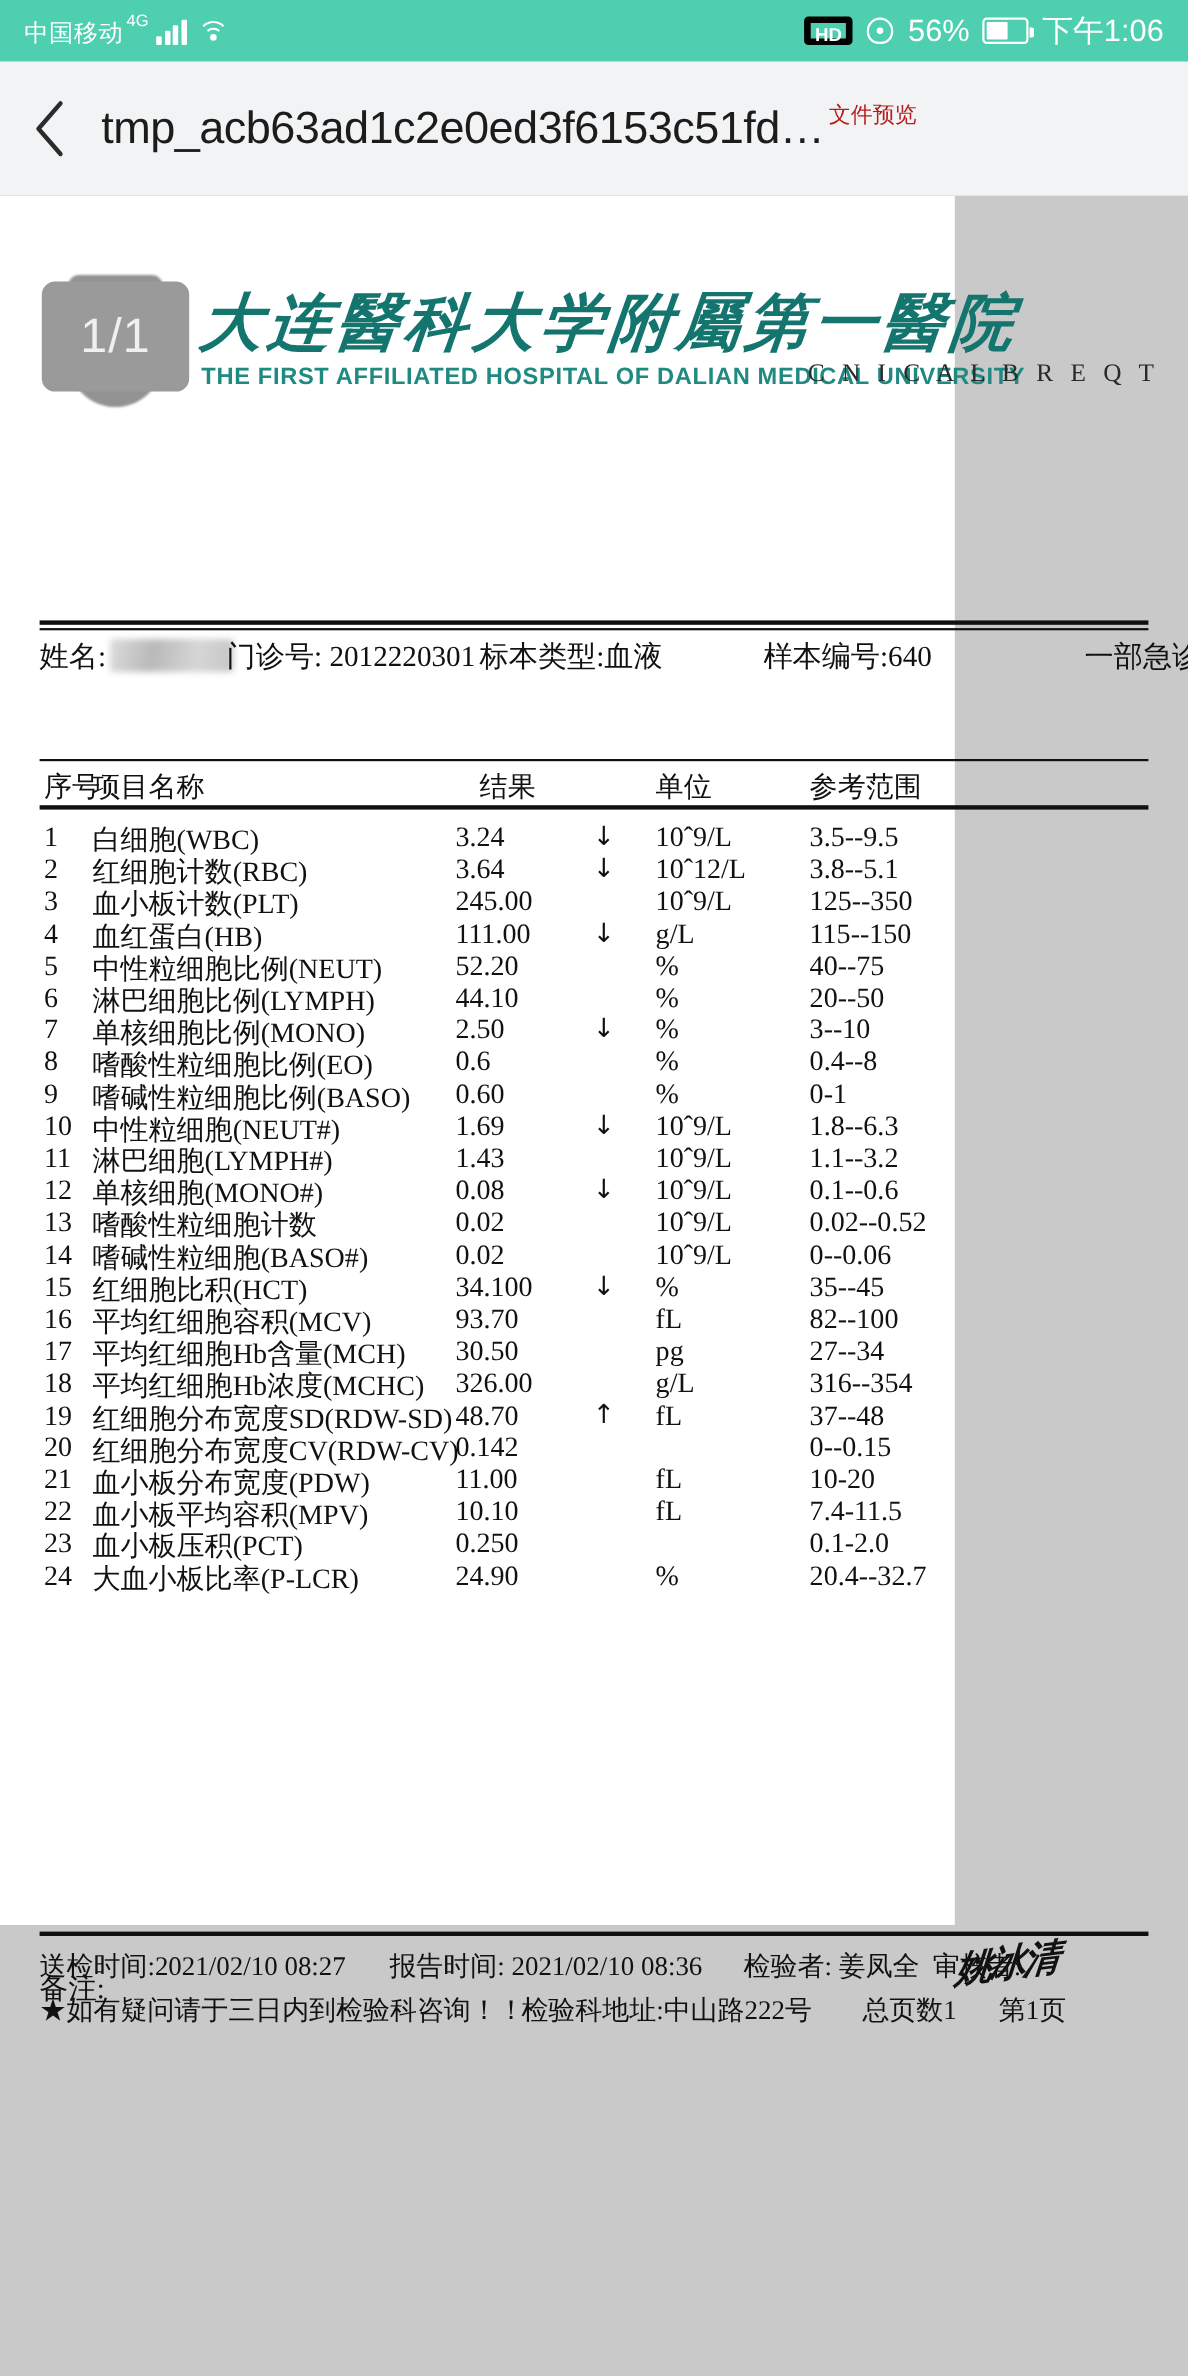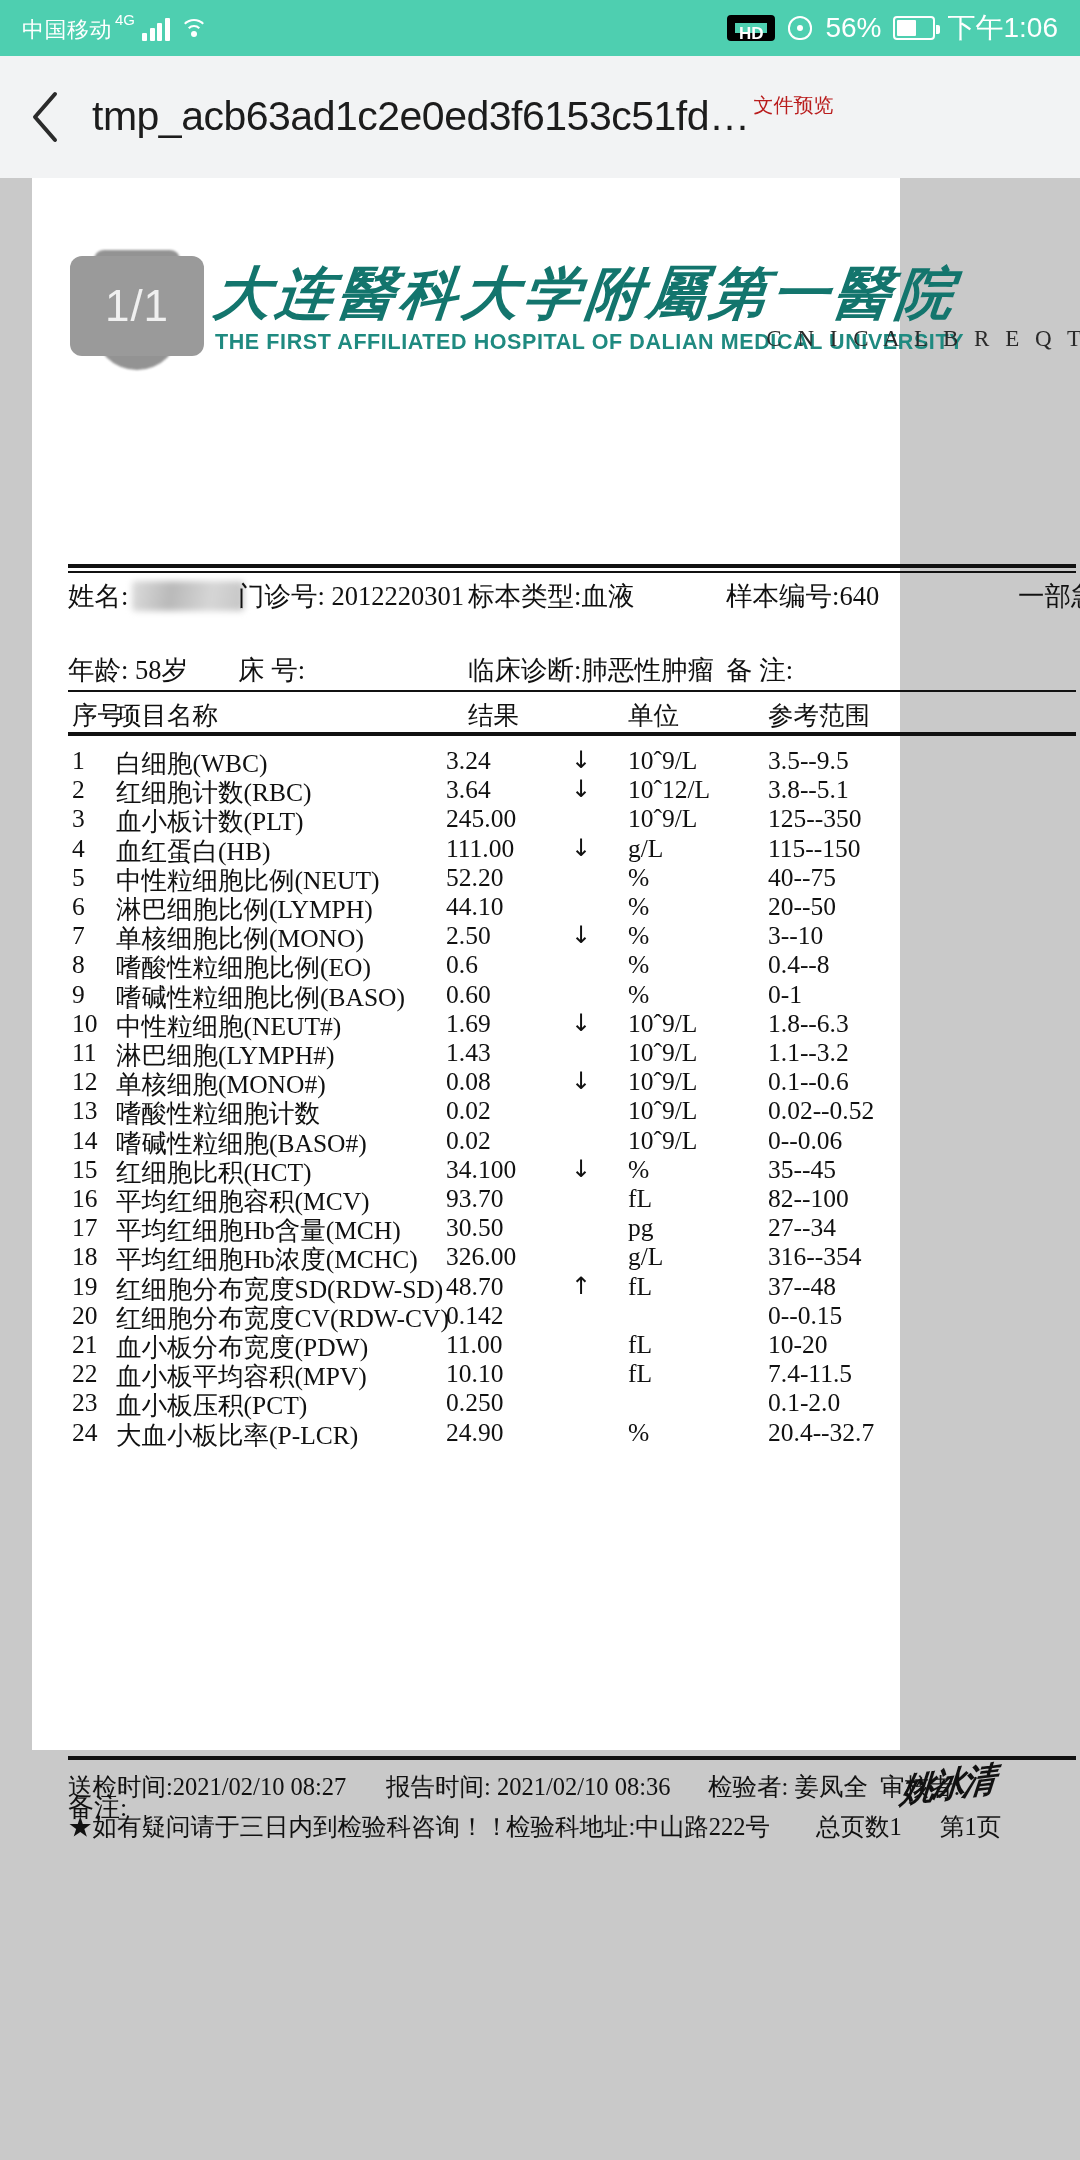--- a/index.html
+++ b/index.html
@@ -31,21 +31,21 @@
   .wifi b{ position:absolute; left:50%; transform:translateX(-50%);
            border:2.5px solid #fff; border-bottom-color:transparent;
            border-left-color:transparent; border-right-color:transparent;
            border-radius:50%; }
   .wifi b:nth-child(1){ width:28px; height:28px; top:2px; }
   .wifi b:nth-child(2){ width:17px; height:17px; top:8px; }
   .wifi b:nth-child(3){ width:6px;  height:6px;  top:14px; background:#fff; border-radius:50%; border:none;}
 
   #status-right{ display:flex; align-items:center; gap:11px; }
   .hd-badge{
-    border:8px solid #000000; border-radius:4px; font-size:17px; font-weight:bold;
+    border:6px solid #000000; border-radius:4px; font-size:17px; font-weight:bold;
     padding:0 4px; line-height:22px; height:26px;
   }
   .eye{ width:28px; height:28px; position:relative; }
   .eye::before{
     content:""; position:absolute; inset:2px; border:2.5px solid #fff;
     border-radius:60% 60% 55% 55%;
   }
   .eye::after{
     content:""; position:absolute; left:11px; top:11px; width:6px; height:6px;
     background:#fff; border-radius:50%;
@@ -83,21 +83,20 @@
   
   #viewer{
     position:absolute; left:0; top:178px; width:1080px; height:1982px;
     background:#c9c9c9; overflow:hidden;
   }
   #page{
     position:absolute; left:0; top:0; width:868px; height:1572px;
     background:#ffffff;
     font-family:"Liberation Serif","DejaVu Serif",serif;
     color:#111;
-    margin-left:32px;
   }
 
   
   #page-badge{
     position:absolute; left:38px; top:78px; width:134px; height:100px;
     background:#9a9a9a; border-radius:12px; color:#f0f0f0;
     display:flex; align-items:center; justify-content:center;
     font-family:"Liberation Sans",sans-serif; font-size:44px; letter-spacing:1px;
     z-index:4;
   }
@@ -252,38 +251,20 @@
           <span class="pi-value">血液</span>
         </span>
         <span class="pi-cell c4">
           <span class="pi-label">样本编号:</span>
           <span class="pi-value">640</span>
         </span>
         <span class="pi-cell c5">一部急诊检验</span>
       </div>
 
 
-      <div class="pi-row r3">
-        <span class="pi-cell c1">
-          <span class="pi-label">年龄:</span>&nbsp;
-          <span class="pi-value">58岁</span>
-        </span>
-        <span class="pi-cell c2">
-          <span class="pi-label">床  号:</span>
-          <span class="pi-value"></span>
-        </span>
-        <span class="pi-cell c3">
-          <span class="pi-label">临床诊断:</span>
-          <span class="pi-value">肺恶性肿瘤</span>
-        </span>
-        <span class="pi-cell c4">
-          <span class="pi-label">备   注:</span>
-          <span class="pi-value"></span>
-        </span>
-      </div>
     </div>
 
     <div class="rule" id="rule-mid"></div>
 
     <div id="results">
       <div class="res-row hdr" style="top:2px">
         <span class="cell col-no">序号</span>
         <span class="cell col-name">项目名称</span>
         <span class="cell col-result">结果</span>
         <span class="cell col-unit">单位</span>

